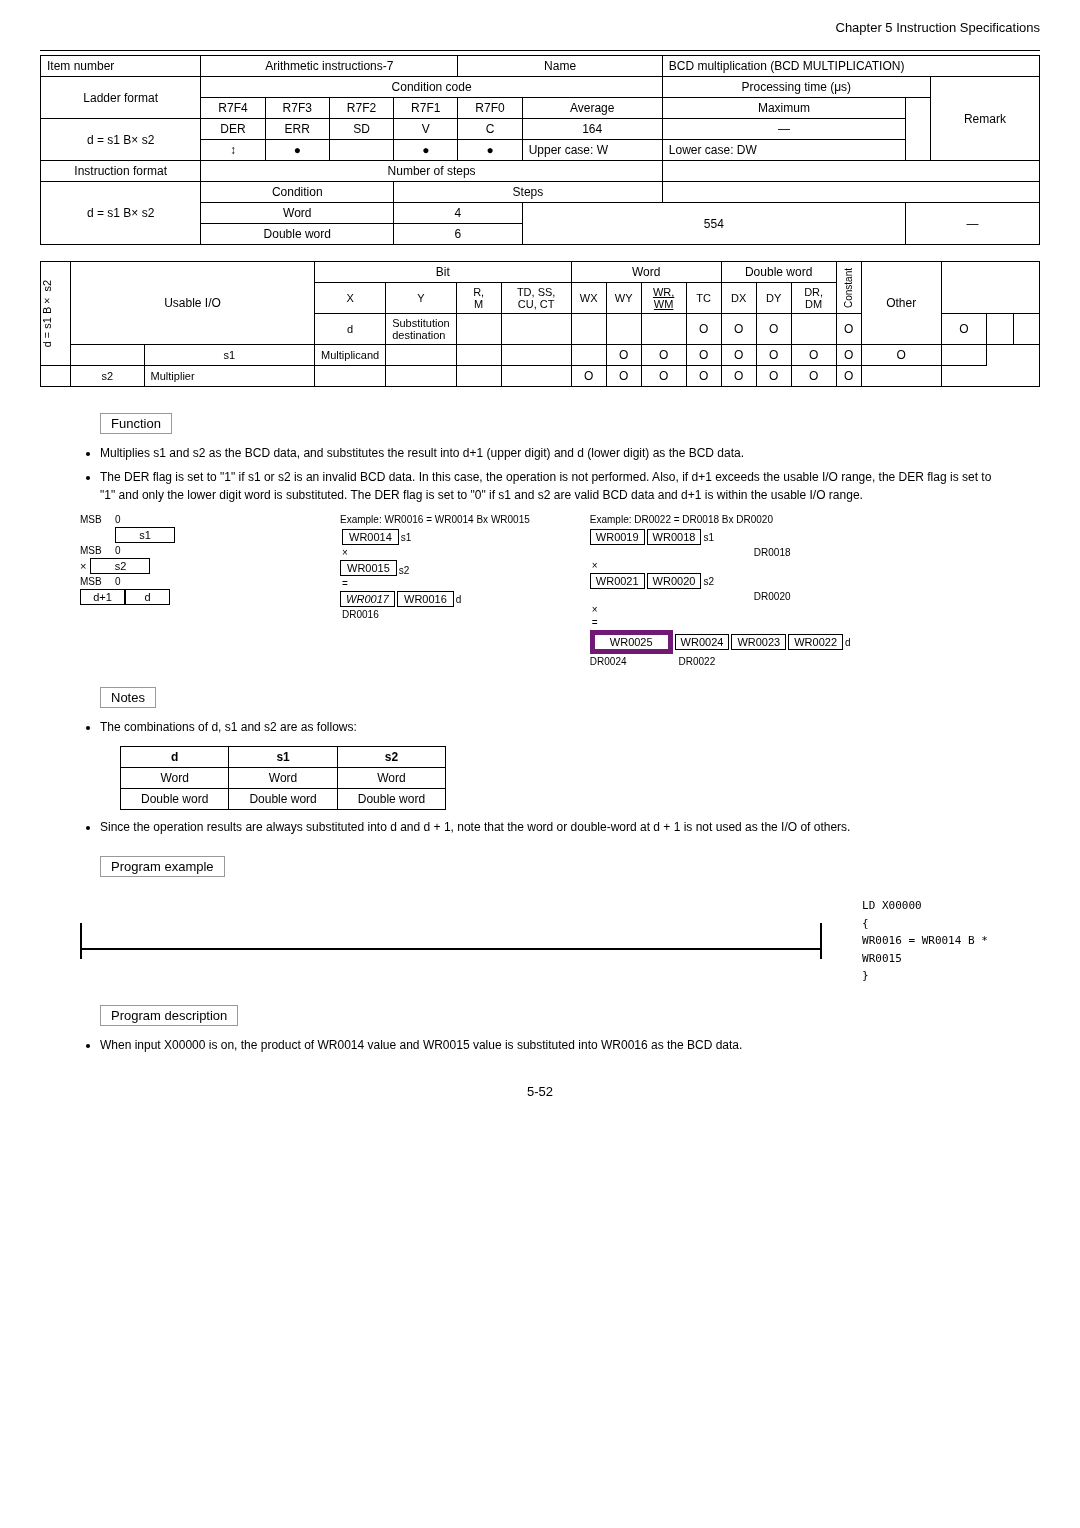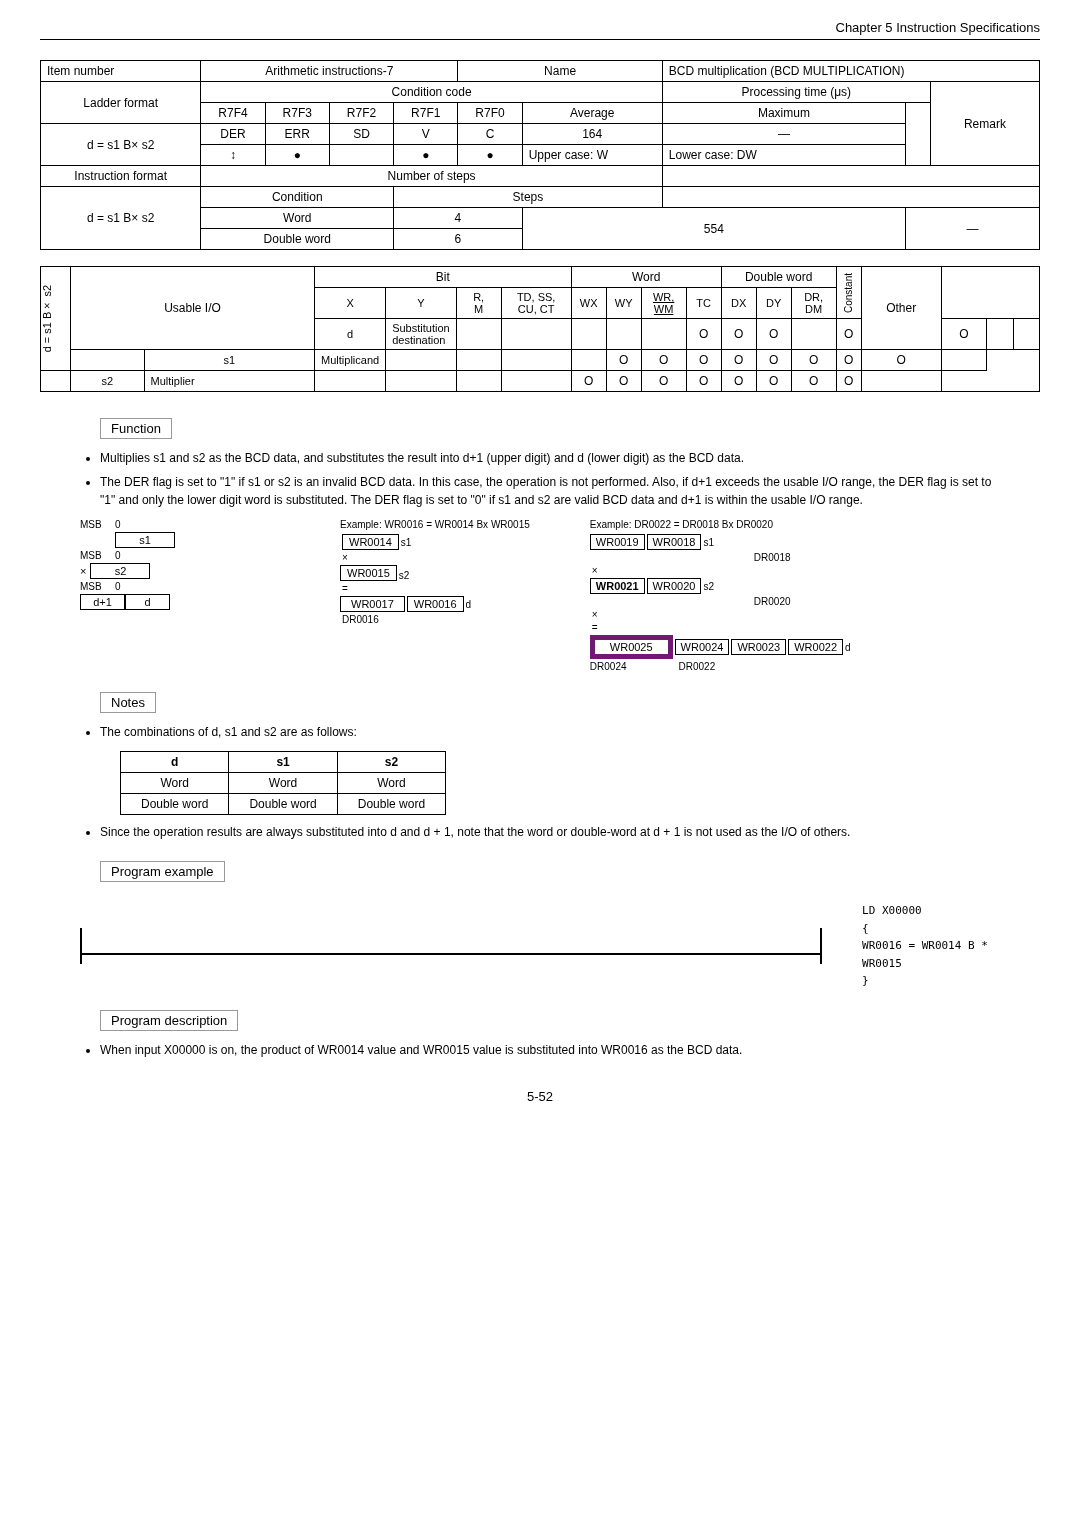--- a/index.html
+++ b/index.html
@@ -8,23 +8,23 @@
       font-size: 12px;
       background: #fff;
       color: #000;
       width: 1080px;
       min-height: 1528px;
       padding: 20px 40px 40px 40px;
     }
     .chapter-header {
       text-align: right;
       font-size: 13px;
-      margin-bottom: 20px;
+      margin-bottom: 4px;
       border-bottom: 1px solid #000;
-      padding-bottom: 4px;
+      padding-bottom: 15px;
     }
     .main-table {
       width: 100%;
       border-collapse: collapse;
       border: 1px solid #000;
       margin-bottom: 16px;
     }
     .main-table td, .main-table th {
       border: 1px solid #000;
       padding: 3px 6px;
@@ -305,38 +305,38 @@
         <span style="display:inline-block; border:1px solid #000; padding:1px 6px; min-width:55px; text-align:center;"><span>WR0014</span></span>
         <span style="font-size:10px;">s1</span>
       </div>
       <div style="font-size:10px; margin-left:2px; margin-bottom:2px;">×</div>
       <div style="display:flex; align-items:flex-end; gap:2px; margin-bottom:2px;">
         <span style="display:inline-block; border:1px solid #000; padding:1px 6px; min-width:55px; text-align:center;"><span>WR0015</span></span>
         <span style="font-size:10px;">s2</span>
       </div>
       <div style="font-size:10px; margin-left:2px; margin-bottom:2px;">=</div>
       <div style="display:flex; align-items:center; gap:2px; margin-bottom:2px;">
-        <span style="display:inline-block; border:1px solid #000; padding:1px 10px; min-width:55px; text-align:center;"><span>WR0017</span></span>
+        <span style="display:inline-block; border:1px solid #000; padding:1px 0; min-width:55px; text-align:center;font-style:italic;"><span>WR0017</span></span>
         <span style="display:inline-block; border:1px solid #000; padding:1px 6px; min-width:55px; text-align:center;"><span>WR0016</span></span>
         <span style="font-size:10px;">d</span>
       </div>
       <div style="font-size:10px; margin-left:2px;"><span>DR0016</span></div>
     </div>
 
     <div>
       <div style="font-size:10px; margin-bottom:4px;"><span>Example: DR0022 = DR0018 Bx DR0020</span></div>
       <div style="display:flex; align-items:center; gap:2px; margin-bottom:2px;">
         <span style="display:inline-block; border:1px solid #000; padding:1px 5px; min-width:52px; text-align:center;"><span>WR0019</span></span>
         <span style="display:inline-block; border:1px solid #000; padding:1px 5px; min-width:52px; text-align:center;"><span>WR0018</span></span>
         <span style="font-size:10px;">s1</span>
       </div>
       <div style="font-size:10px; margin-bottom:2px; text-align:right; padding-right:60px;"><span>DR0018</span></div>
       <div style="font-size:10px; margin-left:2px; margin-bottom:2px;">×</div>
       <div style="display:flex; align-items:center; gap:2px; margin-bottom:2px;">
-        <span style="display:inline-block; border:1px solid #000; padding:1px 5px; min-width:52px; text-align:center;font-weight:bold;"><span>WR0021</span></span>
+        <span style="display:inline-block; border:1px solid #000; padding:1px 5px; min-width:52px; text-align:center;"><span>WR0021</span></span>
         <span style="display:inline-block; border:1px solid #000; padding:1px 5px; min-width:52px; text-align:center;"><span>WR0020</span></span>
         <span style="font-size:10px;">s2</span>
       </div>
       <div style="font-size:10px; margin-bottom:2px; text-align:right; padding-right:60px;"><span>DR0020</span></div>
       <div style="font-size:10px; margin-left:2px; margin-bottom:2px;">×</div>
       <div style="font-size:10px; margin-left:2px; margin-bottom:2px;">=</div>
       <div style="display:flex; align-items:center; gap:2px; margin-bottom:2px;">
         <span style="display:inline-block; border:5px solid #701a75; padding:1px 15px; min-width:52px; text-align:right;"><span>WR0025</span></span>
         <span style="display:inline-block; border:1px solid #000; padding:1px 5px; min-width:52px; text-align:center;"><span>WR0024</span></span>
         <span style="display:inline-block; border:1px solid #000; padding:1px 5px; min-width:52px; text-align:center;"><span>WR0023</span></span>

